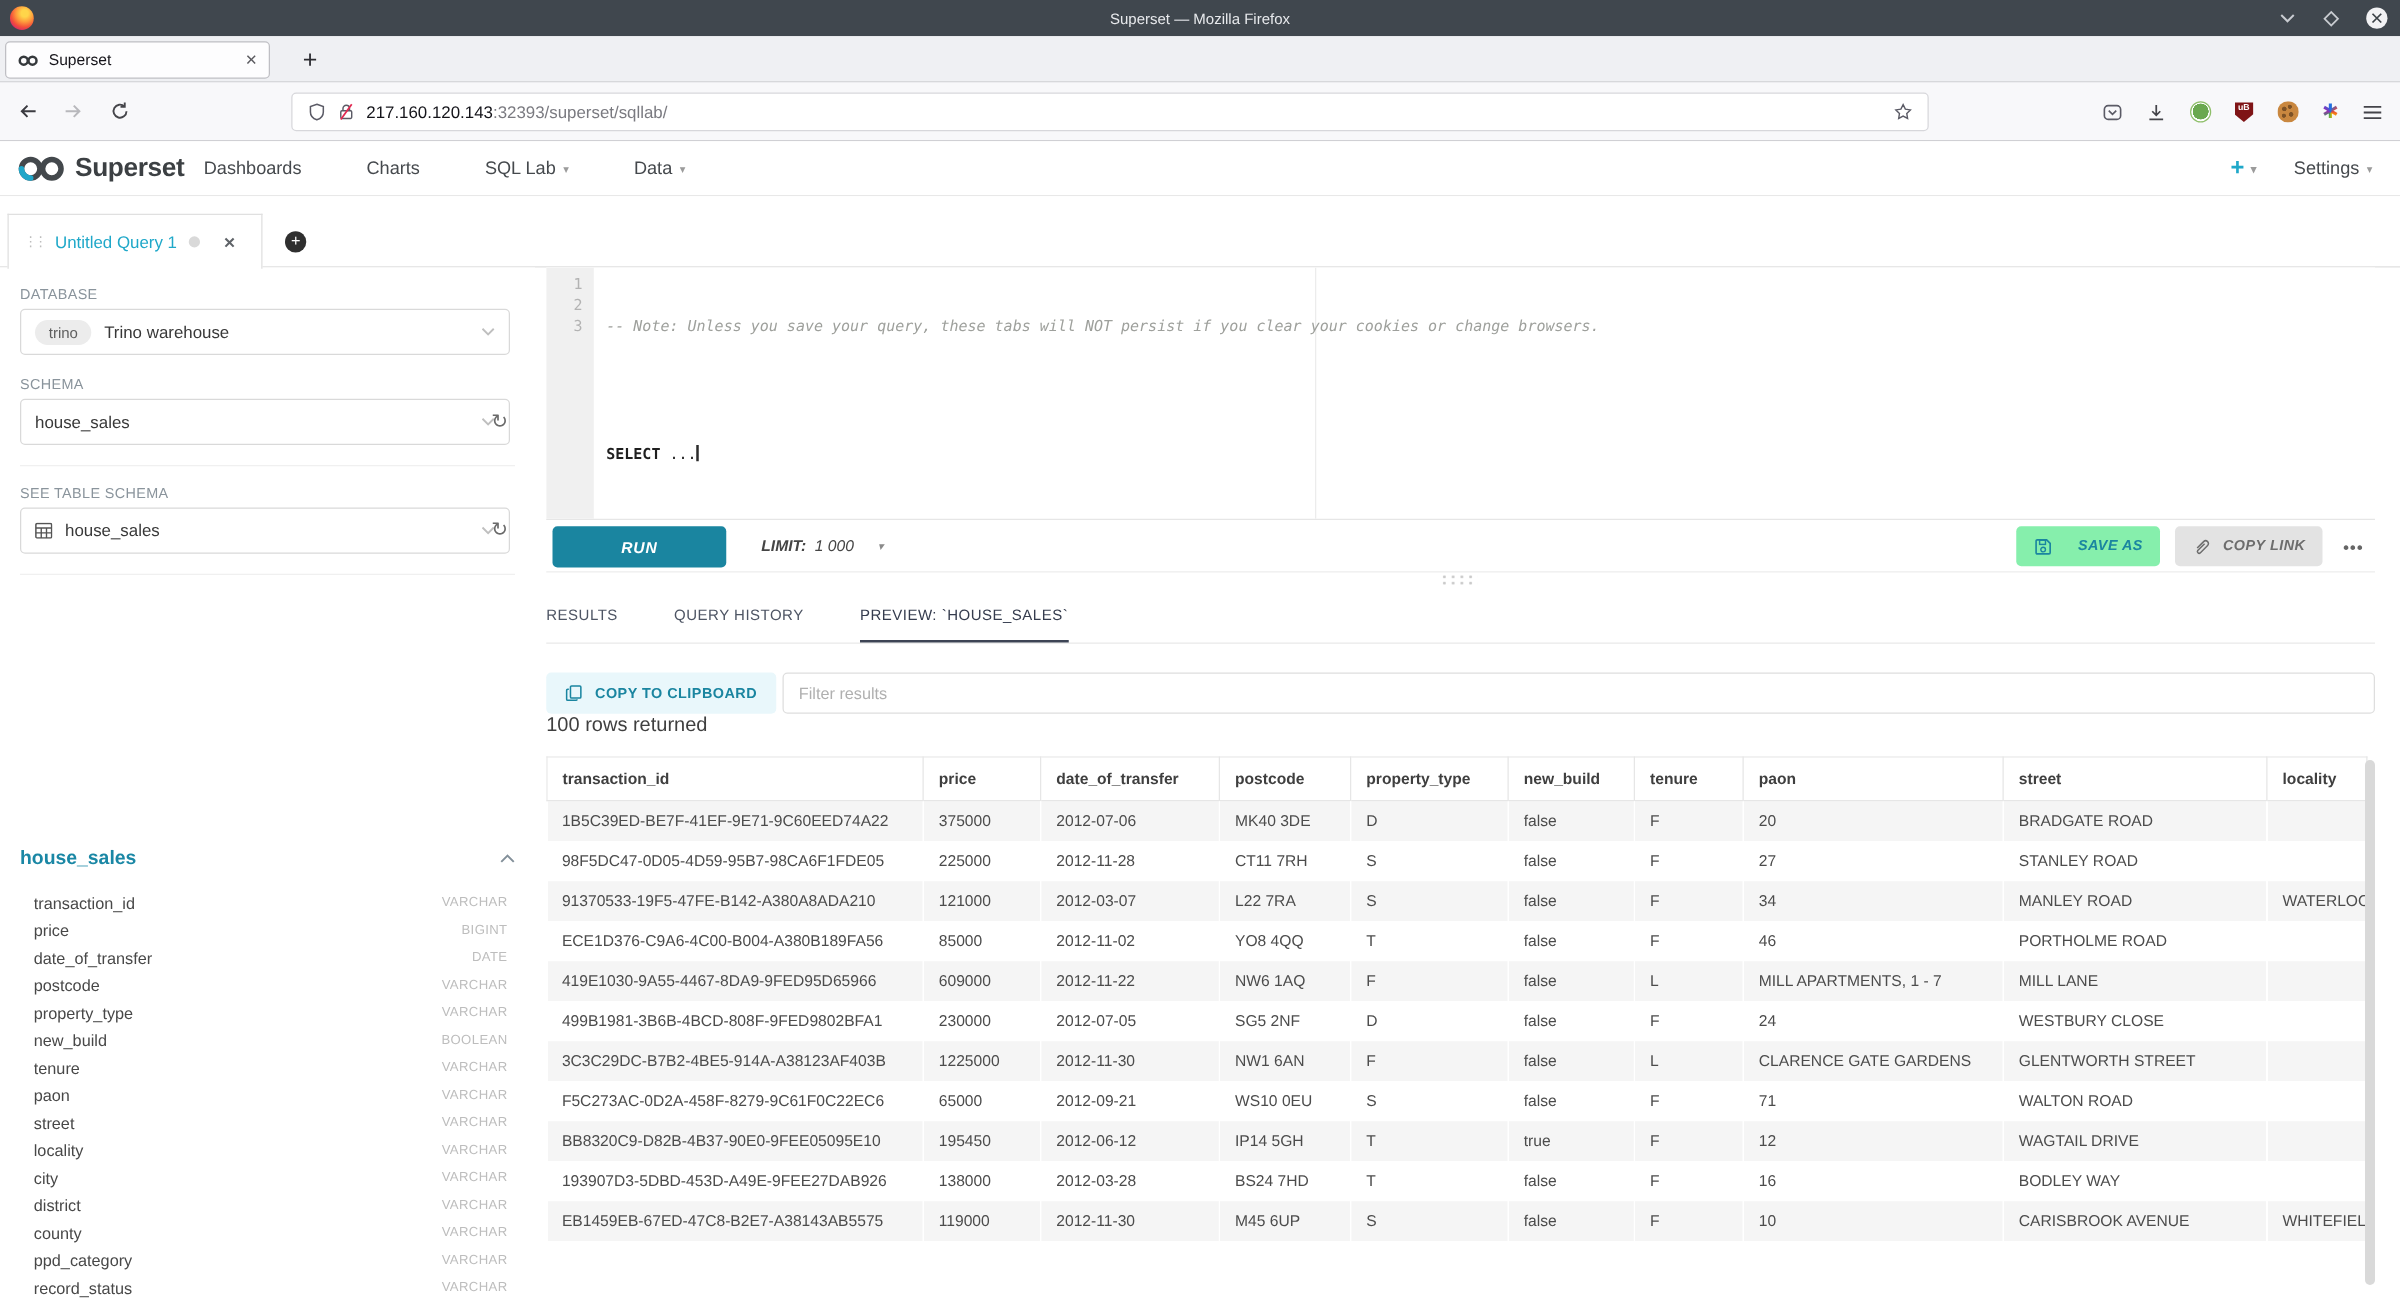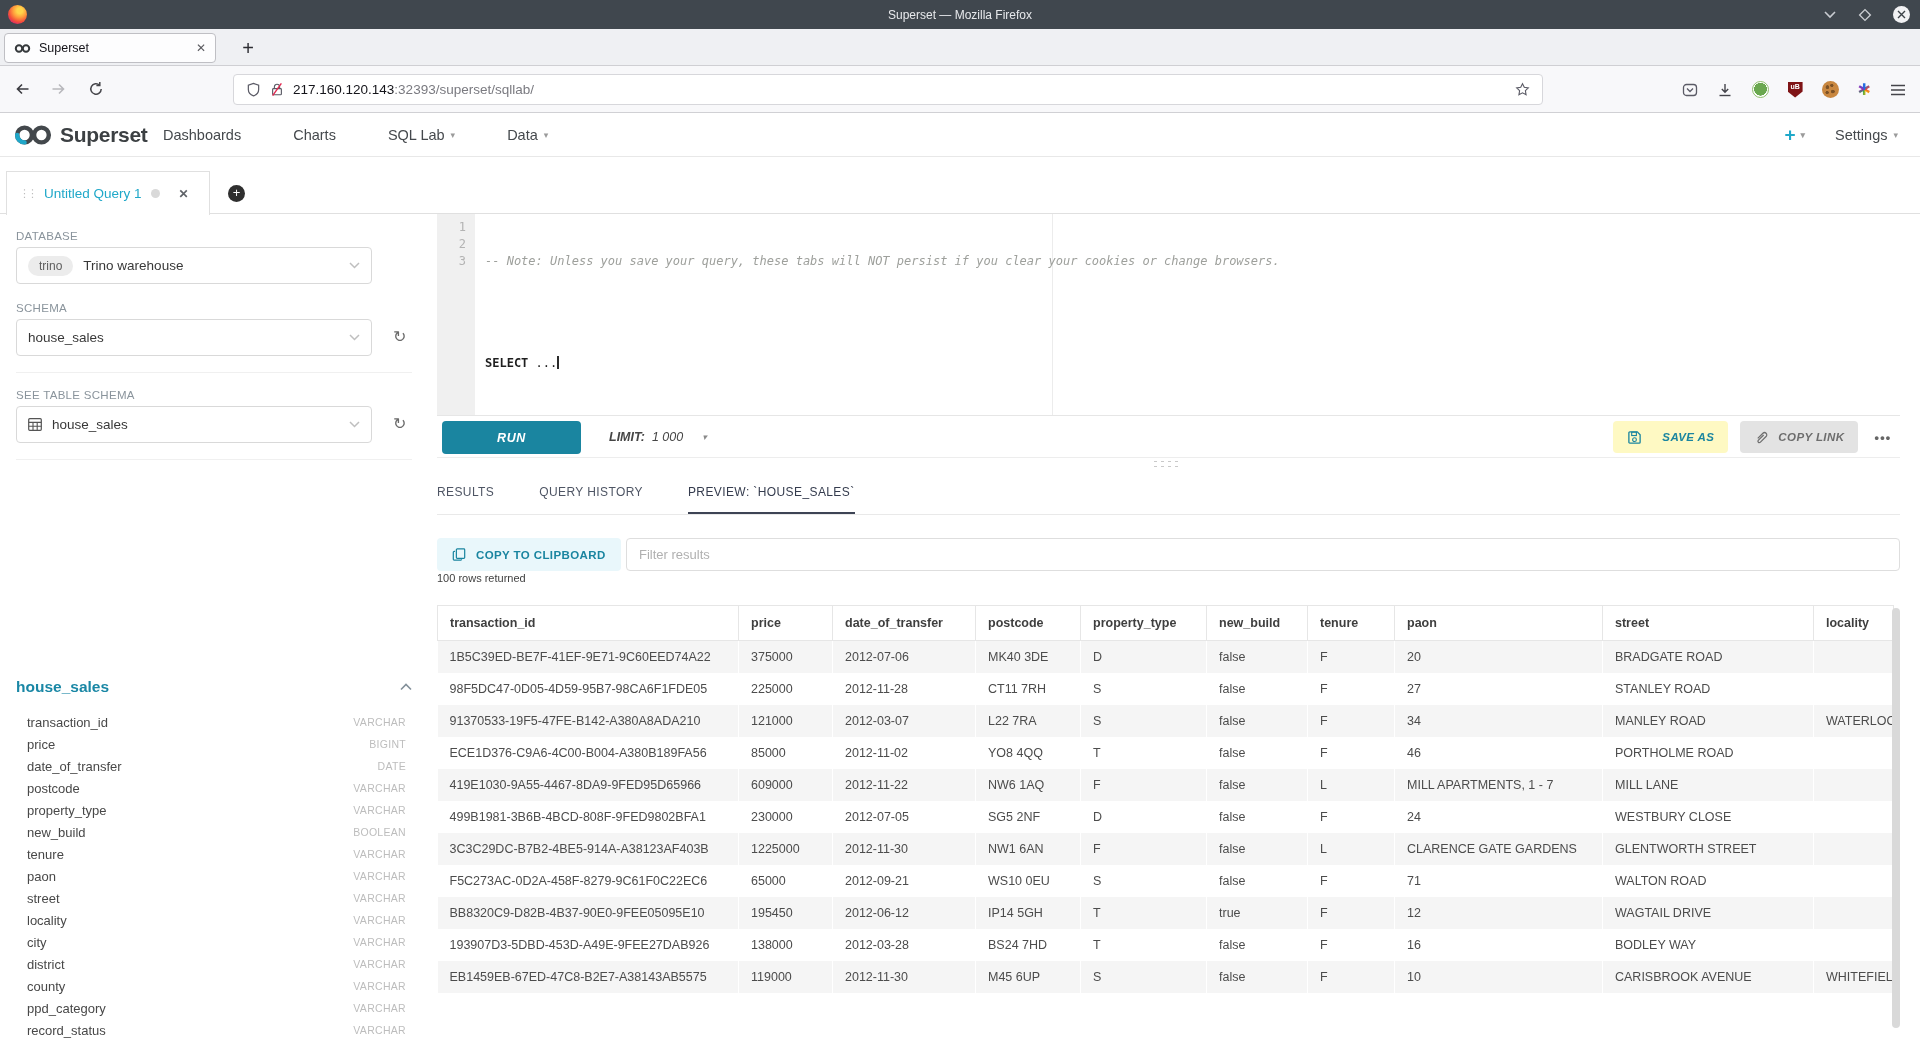--- a/index.html
+++ b/index.html
@@ -70,21 +70,21 @@
   .qtab-grip { color:#bdbdbd; font-size:11px; letter-spacing:-3px; }
   .qtab-title { color:#1fa8c9; font-size:13.5px; }
   .qtab-dot { width:9px; height:9px; border-radius:50%; background:#d9d9d9; }
   .qtab-close { color:#5f6368; font-size:12px; font-weight:bold; margin-left:10px; }
   .qtab-add { position:absolute; left:228px; top:28px; width:17px; height:17px; border-radius:50%; background:#2f2f2f;
     color:#fff; font-size:13px; line-height:15px; text-align:center; }
 
   
   .sidebar { left:0; top:214px; width:428px; height:828px; background:#fff; }
   .sb-label { position:absolute; left:16px; font-size:11.5px; color:#8a949c; letter-spacing:.3px; }
-  .sb-select { position:absolute; left:16px; width:356px; height:37px; border:1px solid #d9d9d9; border-radius:4px;
+  .sb-select { position:absolute; left:16px; width:392px; height:37px; border:1px solid #d9d9d9; border-radius:4px;
     display:flex; align-items:center; padding:0 11px; gap:10px; background:#fff; }
   .sb-select .val { font-size:13.5px; color:#383838; }
   .sb-select .chev { margin-left:auto; }
   .pill { background:#ececec; border-radius:11px; font-size:12px; color:#5f5f5f; padding:3px 11px; }
   .sb-refresh { position:absolute; left:393px; font-size:16px; color:#6a6a6a; }
   .sb-divider { position:absolute; left:16px; width:396px; height:1px; background:#f0f0f0; }
   .sb-table-title { position:absolute; left:16px; top:464px; width:396px; display:flex; align-items:center; }
   .sb-table-title .t { font-size:15.5px; font-weight:700; color:#1a87a5; }
   .sb-table-title .chev-up { margin-left:auto; }
   .sb-cols { position:absolute; left:16px; top:497px; width:390px; }
@@ -106,42 +106,42 @@
 
   
   .run-row { left:437px; top:416px; width:1463px; height:42px; border-bottom:1px solid #ededed;font-style:italic; }
   .run-btn { position:absolute; left:5px; top:5px; width:139px; height:33px; background:#1a85a0; border-radius:4px;
     color:#fff; font-size:12.5px; font-weight:700; letter-spacing:.6px; display:flex; align-items:center; justify-content:center; }
   .limit-wrap { position:absolute; left:172px; top:0; height:42px; display:flex; align-items:center; gap:7px; }
   .limit-label { font-size:12.5px; font-weight:600; color:#454545; }
   .limit-value { font-size:12.5px; color:#454545; }
   .limit-caret { font-size:9px; color:#8a8a8a; margin-left:12px; }
   .right-btns { position:absolute; right:5px; top:5px; display:flex; align-items:center; gap:12px; }
-  .btn-saveas { height:32px; padding:0 14px; background:#fef9c3; border-radius:4px; display:flex; align-items:center; gap:20px;
+  .btn-saveas { height:32px; padding:0 14px; background:#86efac; border-radius:4px; display:flex; align-items:center; gap:20px;
     color:#1a85a0; font-size:11.5px; font-weight:700; letter-spacing:.4px; }
   .btn-copylink { height:32px; padding:0 14px; background:#e3e3e3; border-radius:4px; display:flex; align-items:center; gap:9px;
     color:#6d6d6d; font-size:11.5px; font-weight:700; letter-spacing:.4px; }
   .btn-more { color:#666; font-size:13px; font-weight:bold; letter-spacing:1px; padding:0 4px; }
 
   .drag-handle { left:1152px; top:459px; width:30px; height:9px;
     background-image:radial-gradient(#c9c9c9 1.2px, transparent 1.4px); background-size:7px 5px; }
 
   
   .rtabs { left:437px; top:470px; width:1463px; height:45px; border-bottom:1px solid #e9e9e9;
     display:flex; align-items:flex-end; gap:45px; }
   .rtab { font-size:12px; letter-spacing:.4px; color:#4e5564; font-weight:500; padding-bottom:13px; border-bottom:2px solid transparent; }
   .rtab.active { color:#353c4e; border-bottom-color:#3d4455; }
 
   
   .btn-copyclip { left:437px; top:538px; height:33px; padding:0 15px; background:#e9f7fb; border-radius:4px;
     display:flex; align-items:center; gap:10px; color:#1a85a0; font-size:11.5px; font-weight:700; letter-spacing:.4px; }
   .filter-input { left:626px; top:538px; width:1274px; height:33px; border:1px solid #dedede; border-radius:4px;
     font-family:"Liberation Sans", sans-serif; font-size:13px; color:#333; padding:0 12px; outline:none; }
   .filter-input::placeholder { color:#b0b0b0; }
-  .rows-returned { left:437px; top:572px; font-size:11px; color:#3f3f3f; }
+  .rows-returned { left:437px; top:572px; font-size:16px; color:#3f3f3f; }
 
   
   .rtable-wrap { left:437px; top:605px; width:1463px; height:437px; overflow:hidden; }
   table.rtable { border-collapse:collapse; table-layout:fixed; width:1456px; }
   .rtable th { height:35px; border:1px solid #e6e6e6; font-size:12.5px; font-weight:700; color:#3f3f3f;
     text-align:left; padding:0 12px; background:#fff; overflow:hidden; white-space:nowrap; }
   .rtable td { height:32px; font-size:12.5px; color:#4c4c4c; padding:0 12px; border-right:1px solid #fff;
     overflow:hidden; white-space:nowrap; }
   .rtable tbody tr:nth-child(odd) { background:#f5f5f5; }
   .rtable-scrollbar { left:1892px; top:608px; width:8px; height:420px; background:#d9d9d9; border-radius:4px; }

